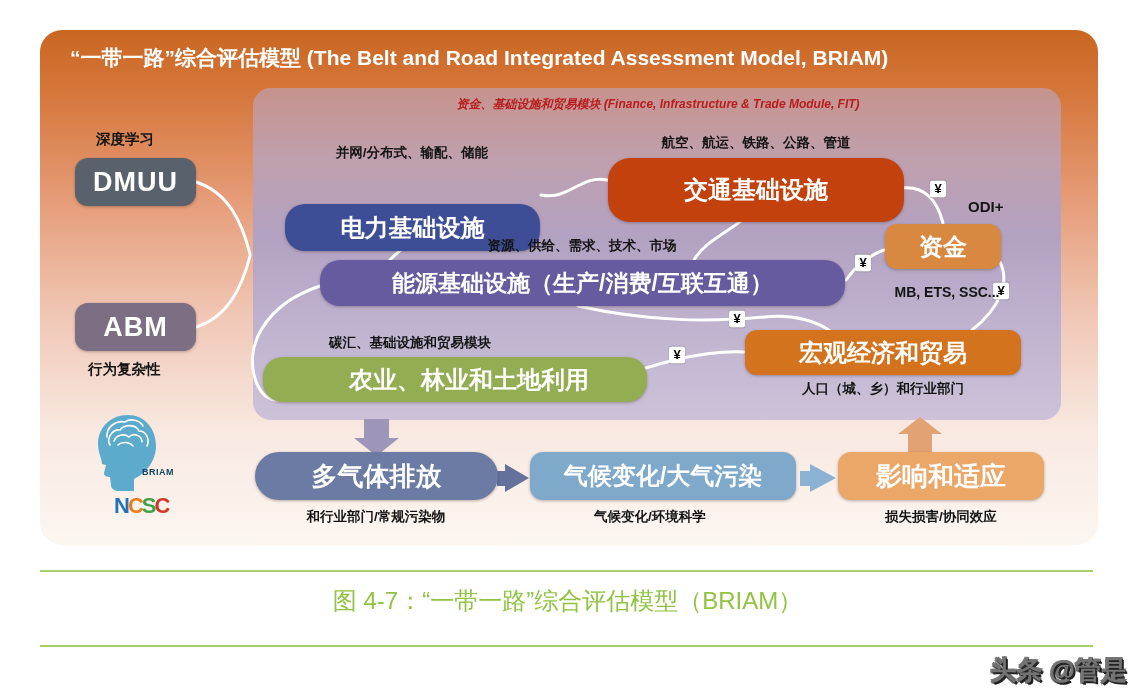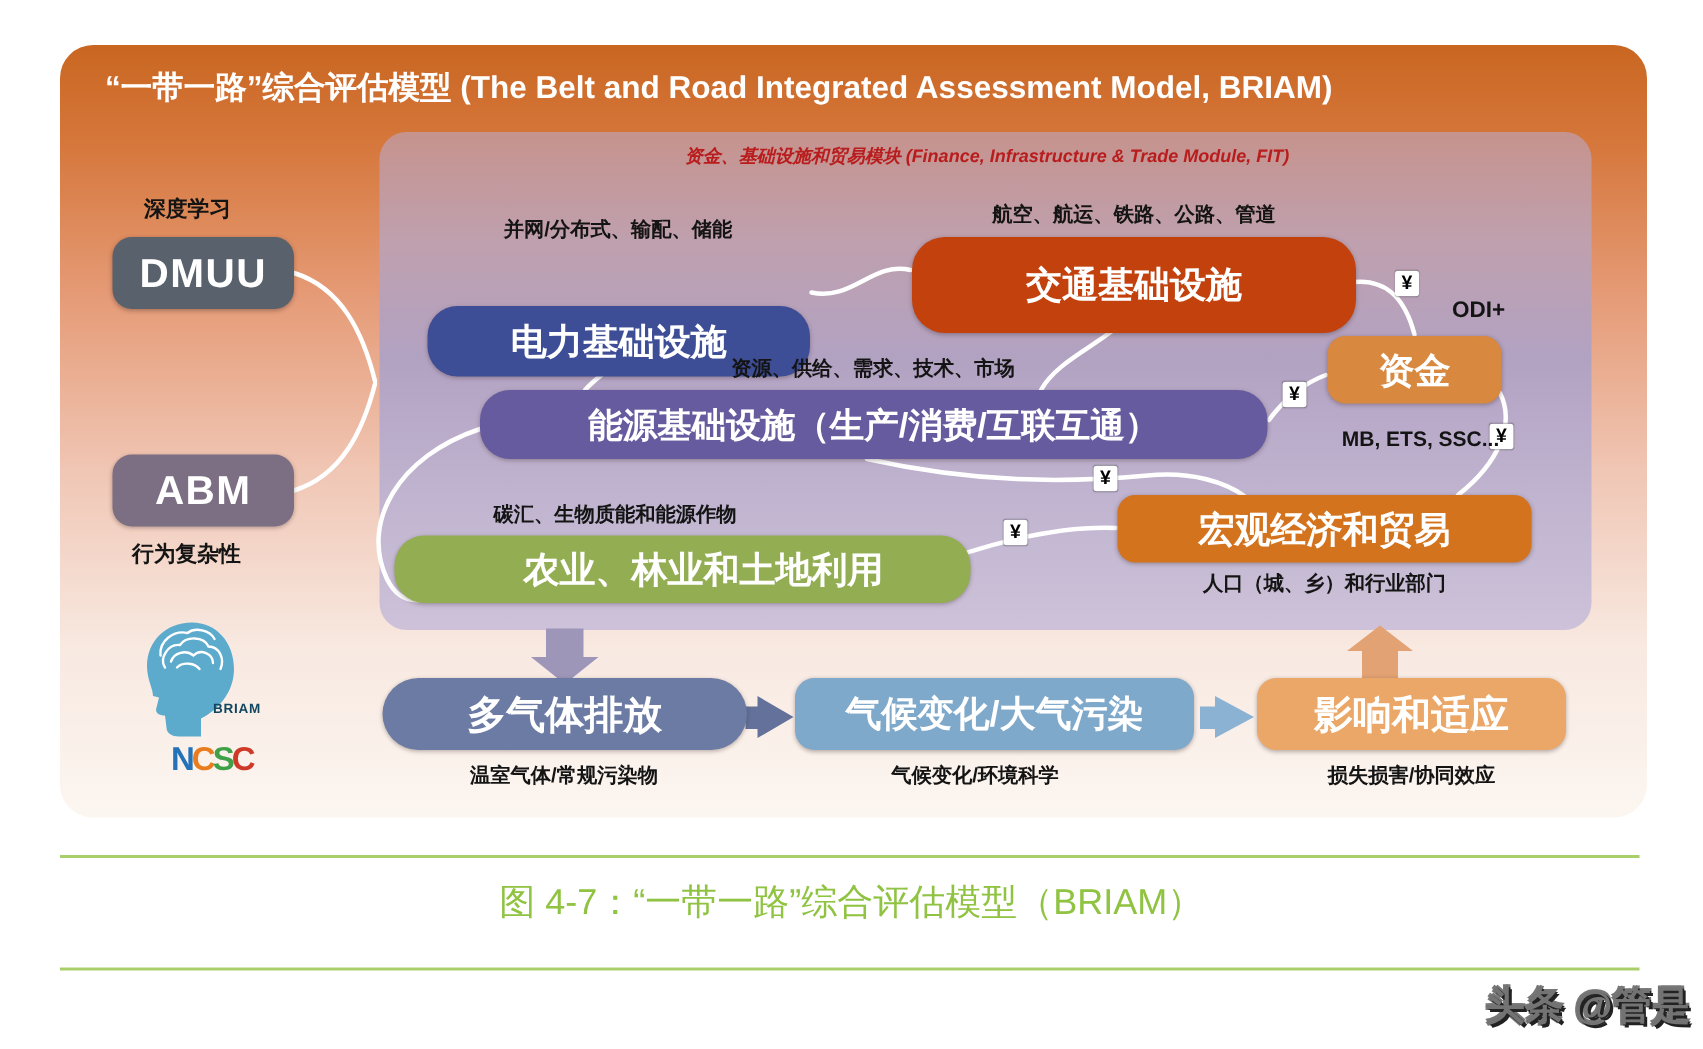--- a/index.html
+++ b/index.html
@@ -111,25 +111,25 @@
   <div class="note nt-odi">ODI+</div>
   <div class="node nd-funds">资金</div>
   <div class="note nt-mb ctr">MB, ETS, SSC...</div>
 
   <div class="note nt-energy ctr">资源、供给、需求、技术、市场</div>
   <div class="node nd-macro">宏观经济和贸易</div>
 
   <div class="node nd-energy">能源基础设施（生产/消费/互联互通）</div>
   <div class="note nt-macro ctr">人口（城、乡）和行业部门</div>
 
-  <div class="note nt-agri ctr">碳汇、生物质能和能源作物</div>
+  <div class="note nt-agri ctr">碳汇、基础设施和贸易模块</div>
   <div class="node nd-agri">农业、林业和土地利用</div>
 
   <div class="node nd-emissions">多气体排放</div>
-  <div class="note nt-emissions ctr">温室气体/常规污染物</div>
+  <div class="note nt-emissions ctr">和行业部门/常规污染物</div>
   <div class="node nd-climate">气候变化/大气污染</div>
   <div class="note nt-climate ctr">气候变化/环境科学</div>
   <div class="node nd-impacts">影响和适应</div>
   <div class="note nt-impacts ctr">损失损害/协同效应</div>
 
   <div class="logo">
     <svg width="78" height="80" viewBox="0 0 70 80">
       <path d="M36 2 C18 2 6 15 6 31 C6 40 10 46 10 51 L14 52 L12 60 C12 63 15 64 18 64 L19 72 C19 76 23 78 27 78 L42 78 L42 66 C54 60 64 48 64 33 C64 15 52 2 36 2 Z" fill="#5cabcd"></path>
       <g fill="none" stroke="#ffffff" stroke-width="1.6" stroke-linecap="round">
         <path d="M15,24 C14,14 24,7 33,9 C38,5 48,7 51,13"></path>

